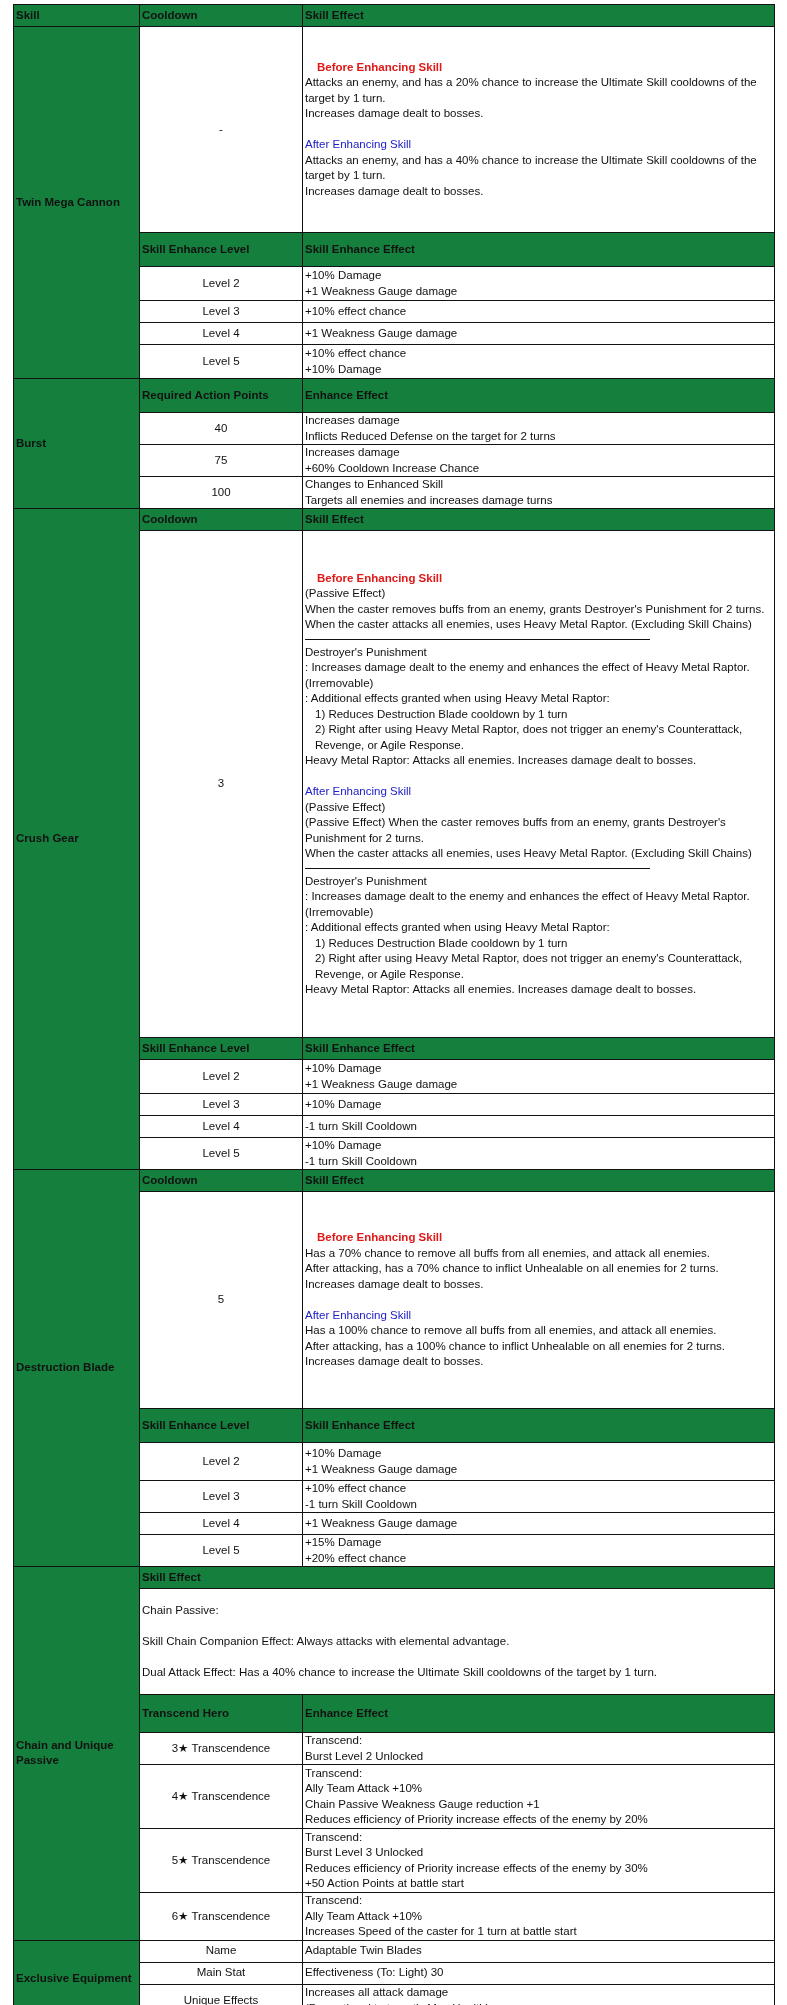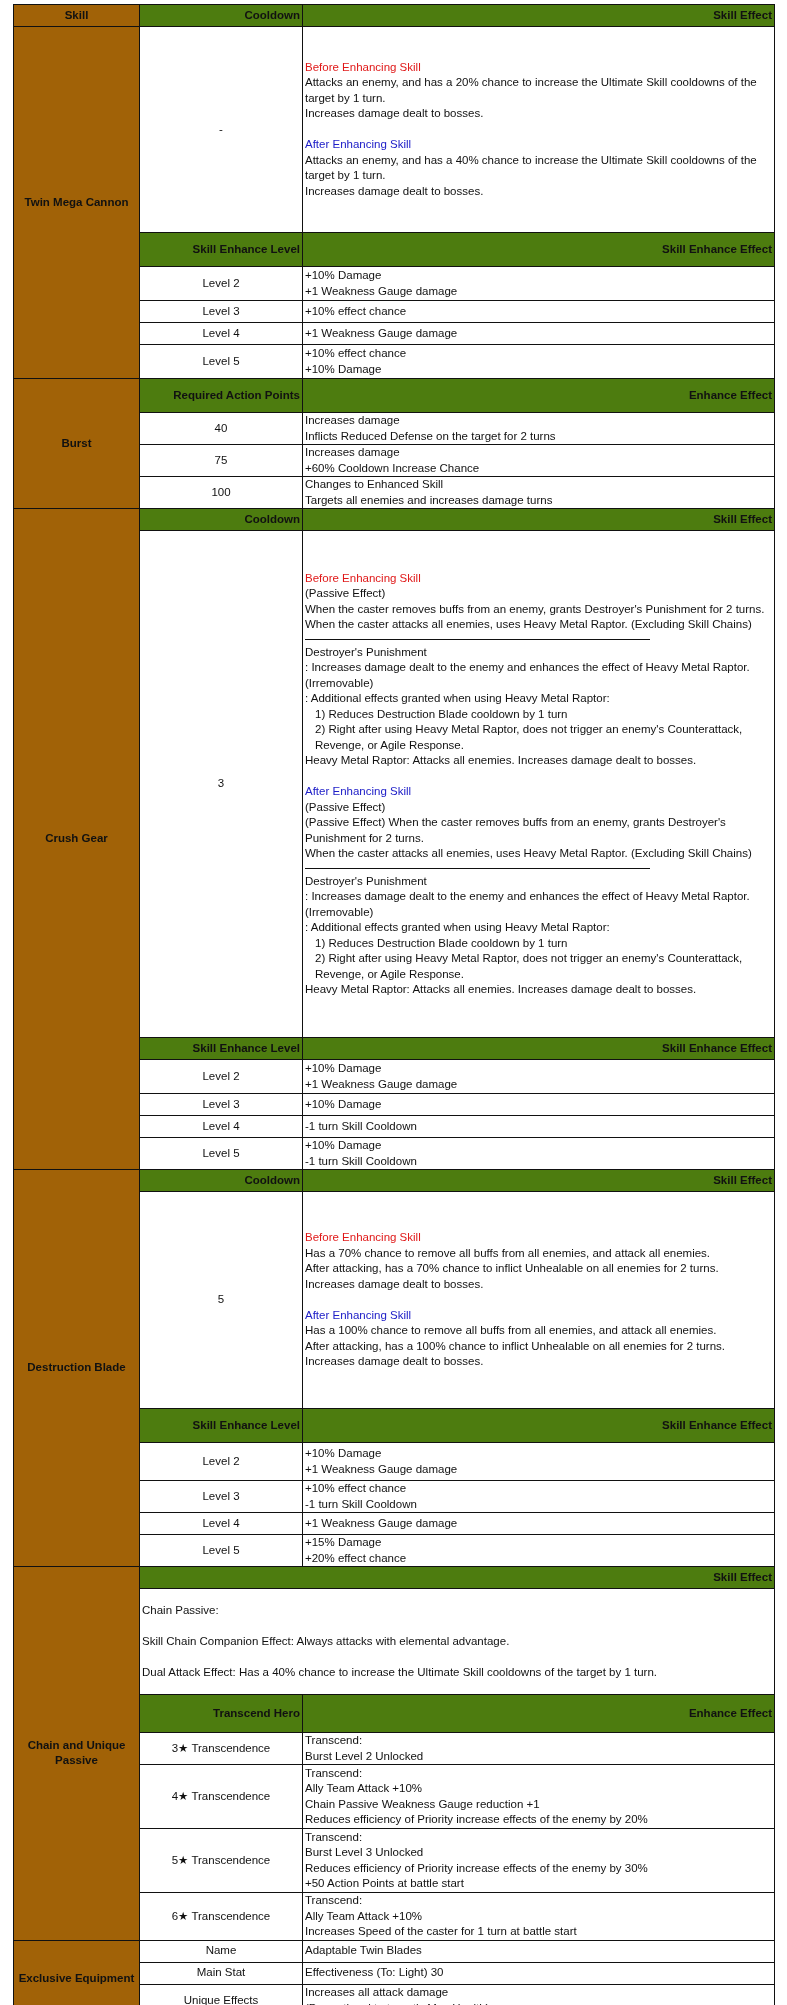--- a/index.html
+++ b/index.html
@@ -4,25 +4,25 @@
 <style>
   html, body { margin: 0; padding: 0; background: #ffffff; }
   body { width: 787px; height: 2005px; position: relative; font-family: "Liberation Sans", sans-serif; color: #111; }
   table.skills {
     position: absolute; left: 13px; top: 4px;
     width: 761px; border-collapse: collapse; table-layout: fixed;
     font-size: 11.5px; line-height: 15.5px;
   }
   table.skills td, table.skills th { border: 1.5px solid #111; padding: 0 2px; vertical-align: middle; }
   col.c1 { width: 126px; } col.c2 { width: 163px; } col.c3 { width: 472px; }
-  .hdr { background: #4d7c0f; font-weight: bold; text-align: right; }
-  .skillname { background: #a16207; font-weight: bold; text-align: center; }
+  .hdr { background: #15803d; font-weight: bold; text-align: left; }
+  .skillname { background: #15803d; font-weight: bold; text-align: left; }
   .center { text-align: center; }
   .left { text-align: left; }
-  .red { color: #E01818; font-weight: normal; }
+  .red { color: #E01818; font-weight: bold; margin-left: 12px; }
   .blue { color: #2020C8; font-weight: normal; }
   .line { display: block; }
   .gap { display: block; height: 15.5px; }
   .sep { display: block; width: 345px; border-top: 1.3px solid #111; margin: 6px 0 5px 0; }
   .indent2 { padding-left: 10px; }
 </style>
 </head>
 <body>
 
 <table class="skills">

